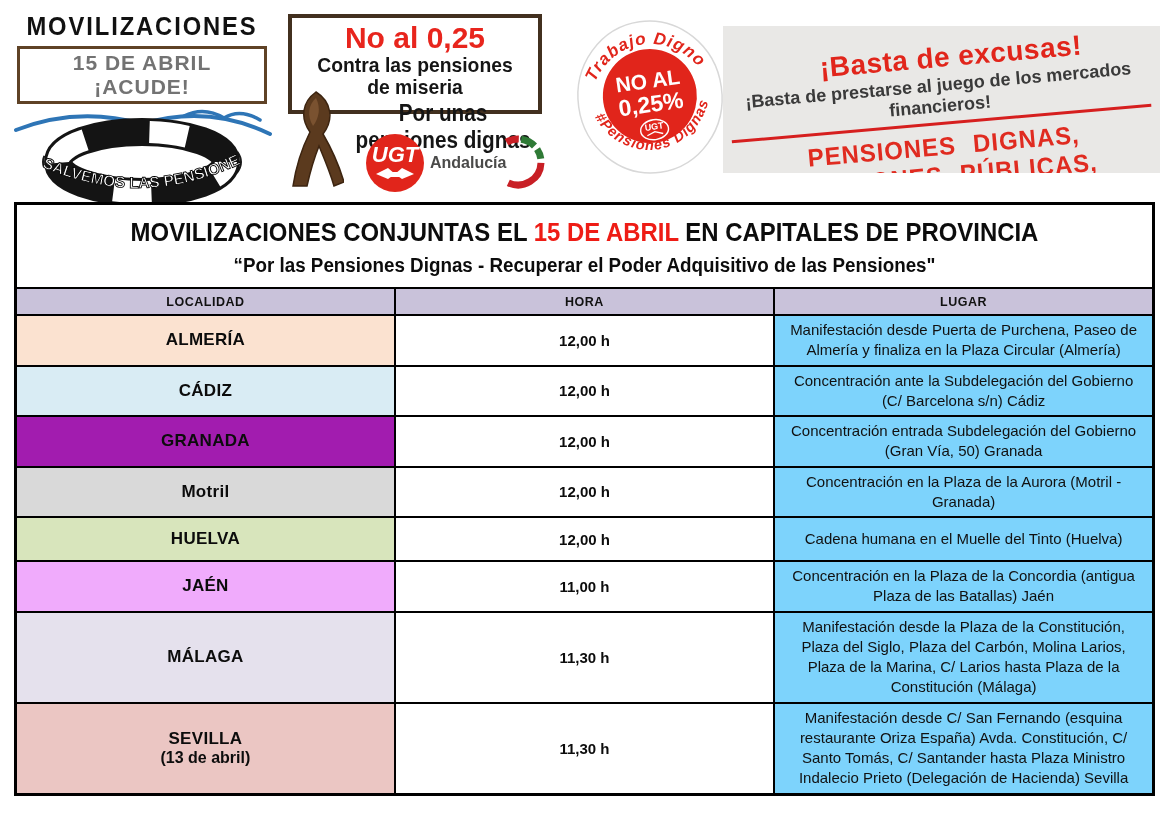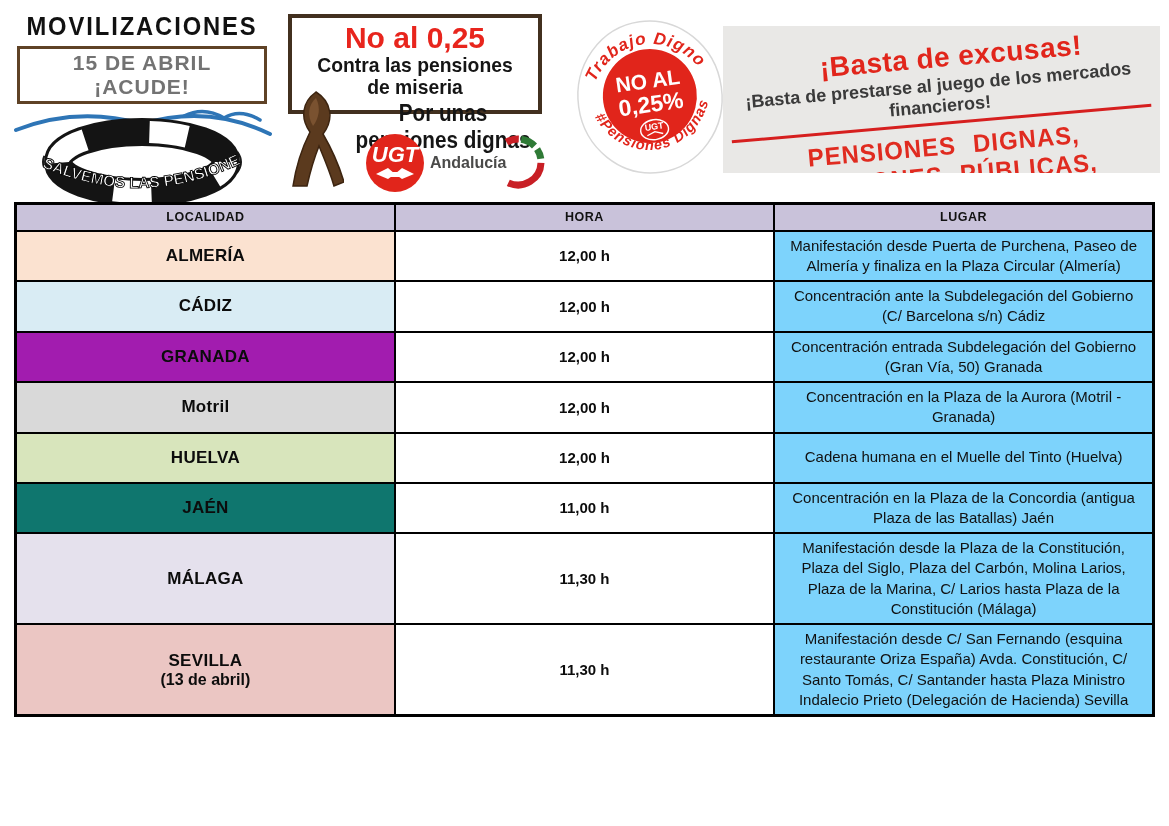--- a/index.html
+++ b/index.html
@@ -40,21 +40,21 @@
   .title-cell { text-align:center; padding:12px 6px 10px; }
   .t1 { font-size:26px; font-weight:bold; color:#0c0c0c; transform:scaleX(.92); transform-origin:center; white-space:nowrap; }
   .t1 .red { color:#ee1c15; }
   .t2 { font-size:20px; font-weight:bold; color:#0c0c0c; margin-top:6px; transform:scaleX(.94); transform-origin:center; }
   .cols th { height:27px; font-size:12.5px; font-weight:bold; color:#111; letter-spacing:.5px; text-align:center; }
   .c-loc { width:163px; text-align:center; font-weight:bold; color:#0c0c0c; padding:2px; }
   .loc-name { font-size:17px; letter-spacing:.3px; }
   .loc-nota { font-size:16px; }
   .c-hora { width:96px; text-align:center; font-weight:bold; font-size:15px; color:#0c0c0c; background:#fff; }
   .c-lugar { text-align:center; font-size:15px; color:#111; padding:4px 8px; line-height:1.35; background:#7dd3fc; }
-  .sched tbody td { height:50px; }
+  .sched tbody td { height:44px; }
 </style>
 </head>
 <body>
 
 <div class="page">
 
   <div class="hdr">
 
     <div id="logo-movilizaciones">
       <div class="mov-title">MOVILIZACIONES</div>
@@ -132,20 +132,26 @@
         <div class="basta-l2">¡Basta de prestarse al juego de los mercados financieros!</div>
         <hr class="basta-hr">
         <div class="basta-l3">PENSIONES DIGNAS, PENSIONES PÚBLICAS,</div>
         <div class="basta-l4">PENSIONES SEGURAS</div>
       </div>
     </div>
   </div>
 
   <table class="sched">
     <thead>
+      <tr>
+        <td class="title-cell" colspan="3">
+          <div class="t1"><span>MOVILIZACIONES CONJUNTAS EL </span><span class="red">15 DE ABRIL</span><span> EN CAPITALES DE PROVINCIA</span></div>
+          <div class="t2">“Por las Pensiones Dignas - Recuperar el Poder Adquisitivo de las Pensiones"</div>
+        </td>
+      </tr>
       <tr class="cols">
         <th style="background: rgb(201, 194, 218);">LOCALIDAD</th>
         <th style="background: rgb(201, 194, 218);">HORA</th>
         <th style="background: rgb(201, 194, 218);">LUGAR</th>
       </tr>
     </thead>
     <tbody>
         <tr>
           <td class="c-loc" style="background: rgb(251, 226, 208);">
             <div class="loc-name">ALMERÍA</div>
@@ -175,21 +181,21 @@
           <td class="c-lugar">Concentración en la Plaza de la Aurora (Motril - Granada)</td>
         </tr>
         <tr>
           <td class="c-loc" style="background: rgb(216, 229, 188);">
             <div class="loc-name">HUELVA</div>
           </td>
           <td class="c-hora">12,00 h</td>
           <td class="c-lugar">Cadena humana en el Muelle del Tinto (Huelva)</td>
         </tr>
         <tr>
-          <td class="c-loc" style="background: #0f766e;">
+          <td class="c-loc" style="background: #f0abfc;">
             <div class="loc-name">JAÉN</div>
           </td>
           <td class="c-hora">11,00 h</td>
           <td class="c-lugar">Concentración en la Plaza de la Concordia (antigua Plaza de las Batallas) Jaén</td>
         </tr>
         <tr>
           <td class="c-loc" style="background: rgb(229, 225, 237);">
             <div class="loc-name">MÁLAGA</div>
           </td>
           <td class="c-hora">11,30 h</td>

